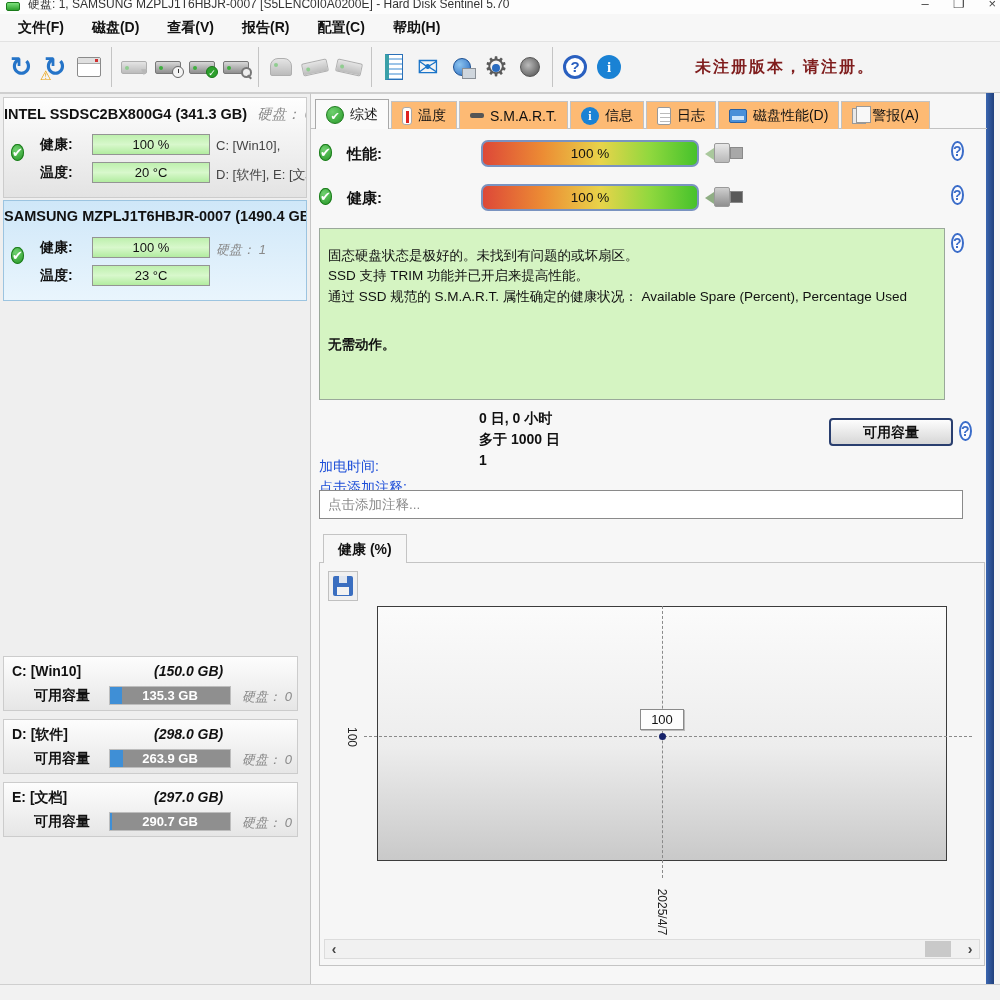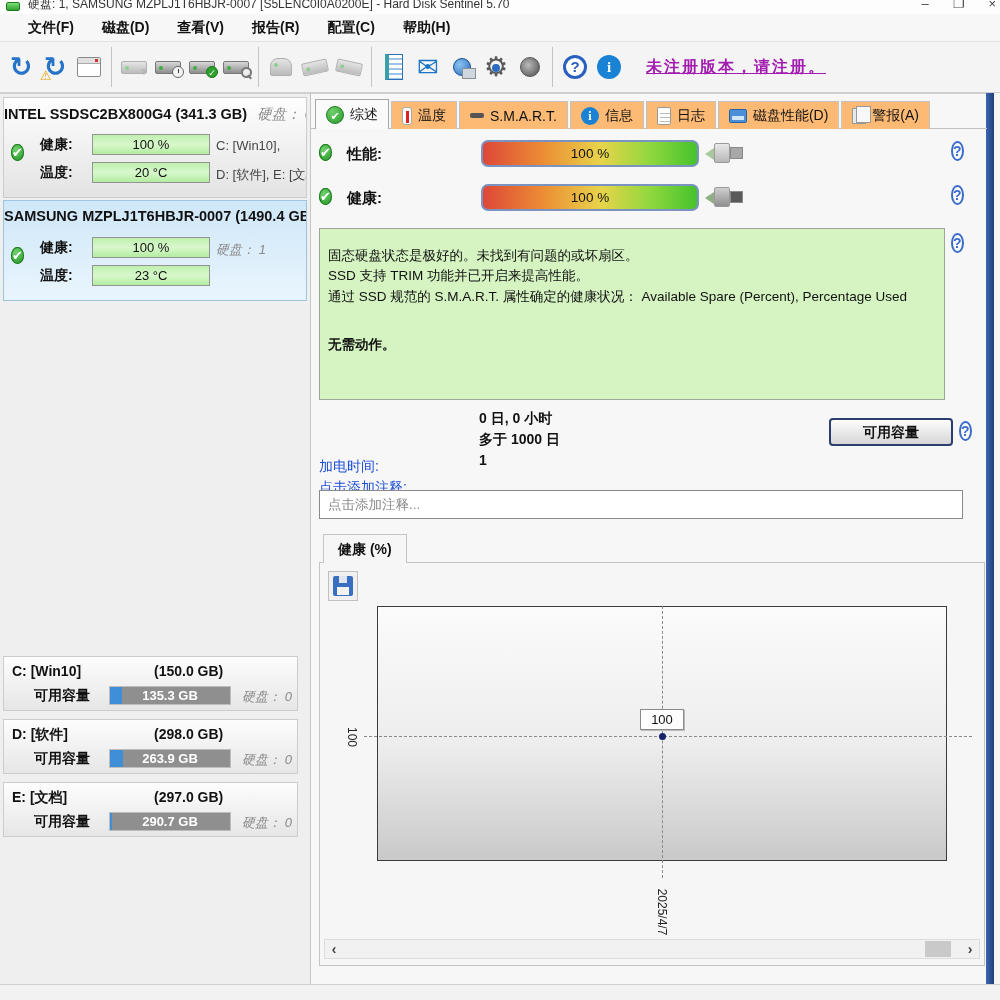--- a/index.html
+++ b/index.html
@@ -7,21 +7,21 @@
   body { font-family:"Liberation Sans","DejaVu Sans",sans-serif; background:#fff; }
   .window { position:relative; width:1000px; height:1000px; background:#f0f0f0; overflow:hidden; }
 
   
   .titlebar { position:absolute; left:0; top:0; width:1000px; height:14px; background:#fdfdfd; overflow:hidden; }
   .title-icon { position:absolute; left:6px; top:2px; width:14px; height:9px; background:linear-gradient(180deg,#7be07b,#2da02d); border:1px solid #1a7a1a; border-radius:2px; }
   .title-text { position:absolute; left:28px; top:-4px; font-size:12px; color:#333; white-space:nowrap; }
   .win-controls { position:absolute; right:4px; top:-4px; display:flex; gap:24px; font-size:13px; color:#444; }
 
   
-  .menubar { position:absolute; left:0; top:14px; width:1000px; height:28px; background:#f7f7f7; border-bottom:1px solid #e2e2e2; display:flex; align-items:center; padding-left:14px; }
+  .menubar { position:absolute; left:0; top:14px; width:1000px; height:28px; background:#f7f7f7; border-bottom:1px solid #e2e2e2; display:flex; align-items:center; padding-left:4px; }
   .menu-item { padding:4px 14px; font-size:14px; font-weight:600; color:#111; cursor:default; }
 
   
   .toolbar { position:absolute; left:0; top:42px; width:1000px; height:51px; background:#f4f4f4; border-bottom:1px solid #cfcfcf; display:flex; align-items:center; padding-left:4px; }
   .tbtn { width:34px; height:40px; display:flex; align-items:center; justify-content:center; position:relative; }
   .tsep { width:1px; height:40px; background:#c4c4c4; margin:0 5px; }
   .tb-refresh { font-size:27px; font-weight:bold; color:#2574c8; line-height:1; }
   .tb-warn-overlay { position:absolute; left:2px; bottom:4px; font-size:13px; color:#e89c00; }
   .tb-report { width:24px; height:20px; background:#fff; border:1px solid #8a8a8a; border-radius:2px; position:relative; }
   .tb-report::before { content:""; position:absolute; left:0; top:0; width:100%; height:5px; background:#e0e0e0; border-bottom:1px solid #aaa; }
@@ -39,21 +39,21 @@
   .badge.arrow { color:#888; font-size:10px; }
   .tb-notes { width:18px; height:26px; border:1px solid #2a70b8; background:repeating-linear-gradient(180deg,#ffffff 0 3px,#9cc4e8 3px 5px); border-left:4px solid #3aa0a8; }
   .tb-mail { font-size:26px; color:#1a74c8; line-height:1; }
   .tb-globe { width:18px; height:18px; border-radius:50%; background:radial-gradient(circle at 35% 35%,#8cc4f0,#2a6cc0); border:1px solid #1a4f92; position:relative; }
   .tb-globe::after { content:""; position:absolute; right:-6px; bottom:-4px; width:12px; height:9px; background:#cfd6dd; border:1px solid #8a9097; }
   .tb-gear { font-size:27px; color:#5a5a5a; line-height:1; position:relative; }
   .tb-gear-dot { position:absolute; left:50%; top:52%; width:8px; height:8px; margin:-4px 0 0 -4px; border-radius:50%; background:#2a6cc0; }
   .tb-sound { width:20px; height:20px; border-radius:50%; background:radial-gradient(circle at 40% 40%,#bbb,#4a4a4a); border:1px solid #555; }
   .tb-help { width:24px; height:24px; border-radius:50%; border:3px solid #2a60c0; background:#fff; color:#2a60c0; font-weight:bold; font-size:15px; text-align:center; line-height:18px; }
   .tb-info { width:24px; height:24px; border-radius:50%; background:#1a82d4; color:#fff; font-weight:bold; font-size:15px; text-align:center; line-height:24px; font-family:"Liberation Serif",serif; }
-  .register { margin-left:20px; color:#a21caf; font-size:16px; font-weight:bold; text-decoration:underline; letter-spacing:2px; cursor:pointer; }
+  .register { margin-left:69px; color:#7f1d1d; font-size:16px; font-weight:bold; letter-spacing:2px; cursor:pointer; }
 
   
   .sidebar { position:absolute; left:0; top:93px; width:310px; height:891px; background:#efefef; border-top:1px solid #cfcfcf; }
   .main { position:absolute; left:310px; top:93px; width:676px; height:891px; background:#f7f7f7; border-left:1px solid #c6c6c6; border-top:1px solid #cfcfcf; }
   .edge-blue { position:absolute; left:986px; top:93px; width:8px; height:907px; background:linear-gradient(90deg,#3b66b0,#20407c); }
   .edge-white { position:absolute; left:994px; top:93px; width:6px; height:907px; background:#f5f5f5; }
   .statusbar { position:absolute; left:0; top:984px; width:1000px; height:16px; background:#f2f2f2; border-top:1px solid #cfcfcf; }
 
   
   .disk-card { position:absolute; left:3px; width:304px; height:101px; background:linear-gradient(180deg,#fefefe,#e3e3e3); border:1px solid #cccccc; overflow:hidden; cursor:pointer; }
@@ -65,21 +65,21 @@
   .check-circle { width:22px; height:22px; border-radius:50%; background:radial-gradient(circle at 35% 30%,#6fd06f,#2a9a2a); border:1px solid #1d7a1d; color:#fff; font-size:13px; font-weight:bold; text-align:center; line-height:22px; }
   .dc-row { position:absolute; left:36px; display:flex; align-items:center; }
   .dc-label { width:52px; font-size:14px; font-weight:bold; color:#111; }
   .mini-bar { width:118px; height:21px; border:1px solid #949494; background:linear-gradient(180deg,#bef0ae,#d8f8cc 50%,#b2ecA0); text-align:center; font-size:13px; color:#111; line-height:19px; }
   .dc-right { position:absolute; left:212px; font-size:13px; color:#444; white-space:nowrap; }
   .dc-right.ital { font-style:italic; color:#8a8a8a; }
 
   
   .part-card { position:absolute; left:3px; width:295px; height:55px; background:linear-gradient(180deg,#fdfdfd,#e6e6e6); border:1px solid #cccccc; overflow:hidden; }
   .pc-name { position:absolute; left:8px; top:6px; font-size:14px; font-weight:bold; color:#111;text-align:right; }
-  .pc-size { position:absolute; left:150px; top:6px; font-size:14px; font-weight:bold; color:#111; }
+  .pc-size { position:absolute; left:150px; top:6px; font-size:14px; font-weight:bold; color:#111;font-style:italic; }
   .pc-label { position:absolute; left:30px; top:30px; font-size:14px; font-weight:bold; color:#111; }
   .pc-bar { position:absolute; left:105px; top:29px; width:122px; height:19px; border:1px solid #bdbdbd; background:#8f8f8f; }
   .pc-bar .used { position:absolute; left:0; top:0; height:100%; background:#3f8fd6; }
   .pc-bar .txt { position:absolute; left:0; top:0; width:100%; text-align:center; font-size:13px; font-weight:bold; color:#fff; line-height:17px; }
   .pc-disk { position:absolute; left:238px; top:31px; font-size:13px; font-style:italic; color:#8a8a8a; }
 
   
   .tabbar { position:absolute; left:4px; top:5px; height:30px; display:flex; align-items:flex-end; z-index:3; }
   .tab { height:28px; display:flex; align-items:center; gap:6px; padding:0 10px; font-size:14px; color:#111; background:#fdba74; border:1px solid #c2c2c2; border-bottom:none; margin-right:2px; cursor:pointer; white-space:nowrap; }
   .tab.active { background:#fafafa; height:30px; font-weight:normal; border-color:#a8a8a8; }

